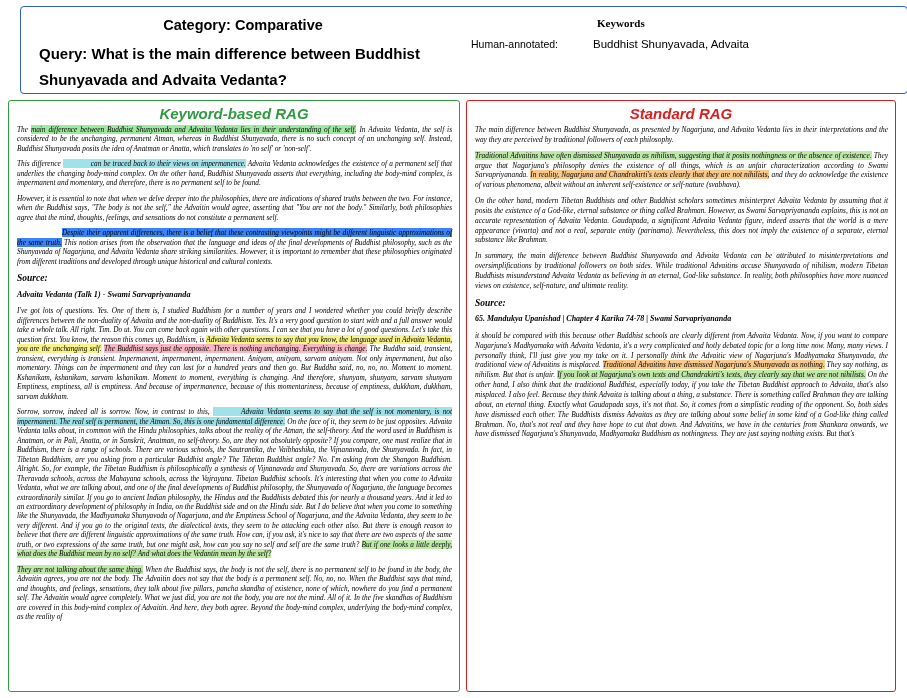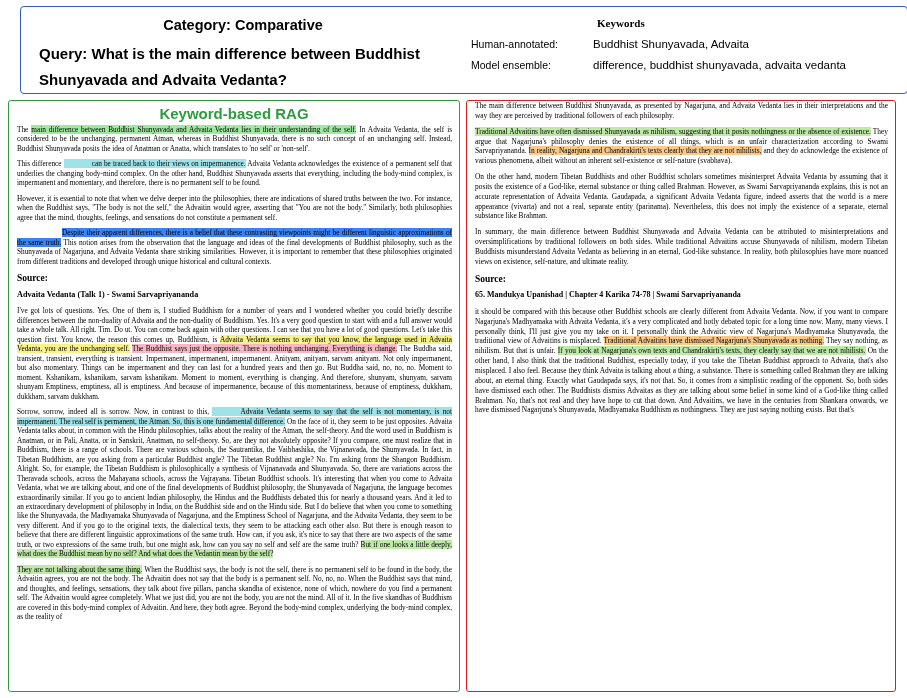--- a/index.html
+++ b/index.html
@@ -90,20 +90,21 @@
   }
 
   
   .panel {
     position: absolute;
     top: 100px;
     height: 592px;
     box-sizing: border-box;
     border-radius: 3px;
     overflow: hidden;
+    font-style: italic;
   }
   .panel-left {
     left: 8px;
     width: 452px;
     border: 1.5px solid #2e9b3f;
   }
   .panel-right {
     left: 466px;
     width: 430px;
     border: 1.5px solid #d81f1f;
@@ -167,24 +168,20 @@
       <div class="header-left">
         <div class="cat-line">Category: Comparative</div>
         <div class="query-line">Query: What is the main difference between Buddhist Shunyavada and Advaita Vedanta?</div>
       </div>
       <div class="header-right">
         <div class="kw-title">Keywords</div>
         <div class="kw-row">
           <div class="kw-label">Human-annotated:</div>
           <div class="kw-value">Buddhist Shunyavada, Advaita</div>
         </div>
-        <div class="kw-row">
-          <div class="kw-label">Model ensemble:</div>
-          <div class="kw-value">difference, buddhist shunyavada, advaita vedanta</div>
-        </div>
       </div>
     </div>
   </div>
 
   <div class="panel panel-left">
     <div class="panel-title green">Keyword-based RAG</div>
     <div class="panel-body">
 
       <p><span>The </span><span class="hl-green">main difference between Buddhist Shunyavada and Advaita Vedanta lies in their understanding of the self.</span><span> In Advaita Vedanta, the self is considered to be the unchanging, permanent Atman, whereas in Buddhist Shunyavada, there is no such concept of an unchanging self. Instead, Buddhist Shunyavada posits the idea of Anatman or Anatta, which translates to 'no self' or 'non-self'.</span></p>
 
@@ -200,20 +197,21 @@
       <p><span>I've got lots of questions. Yes. One of them is, I studied Buddhism for a number of years and I wondered whether you could briefly describe differences between the non-duality of Advaita and the non-duality of Buddhism. Yes. It's a very good question to start with and a full answer would take a whole talk. All right. Tim. Do ut. You can come back again with other questions. I can see that you have a lot of good questions. Let's take this question first. You know, the reason this comes up, Buddhism, is </span><span class="hl-yellow">Advaita Vedanta seems to say that you know, the language used in Advaita Vedanta, you are the unchanging self.</span><span> </span><span class="hl-pink">The Buddhist says just the opposite. There is nothing unchanging. Everything is change.</span><span> The Buddha said, transient, transient, everything is transient. Impermanent, impermanent, impermanent. Anityam, anityam, sarvam anityam. Not only impermanent, but also momentary. Things can be impermanent and they can last for a hundred years and then go. But Buddha said, no, no, no. Moment to moment. Kshanikam, kshanikam, sarvam kshanikam. Moment to moment, everything is changing. And therefore, shunyam, shunyam, sarvam shunyam Emptiness, emptiness, all is emptiness. And because of impermanence, because of this momentariness, because of emptiness, dukkham, dukkham, sarvam dukkham.</span></p>
 
       <p><span>Sorrow, sorrow, indeed all is sorrow. Now, in contrast to this, </span><span class="hl-cyan">Advaita Vedanta seems to say that the self is not momentary, is not impermanent. The real self is permanent, the Atman. So, this is one fundamental difference.</span><span> On the face of it, they seem to be just opposites. Advaita Vedanta talks about, in common with the Hindu philosophies, talks about the reality of the Atman, the self-theory. And the word used in Buddhism is Anatman, or in Pali, Anatta, or in Sanskrit, Anatman, no self-theory. So, are they not absolutely opposite? If you compare, one must realize that in Buddhism, there is a range of schools. There are various schools, the Sautrantika, the Vaibhashika, the Vijnanavada, the Shunyavada. In fact, in Tibetan Buddhism, are you asking from a particular Buddhist angle? The Tibetan Buddhist angle? No. I'm asking from the Shangon Buddhism. Alright. So, for example, the Tibetan Buddhism is philosophically a synthesis of Vijnanavada and Shunyavada. So, there are variations across the Theravada schools, across the Mahayana schools, across the Vajrayana. Tibetan Buddhist schools. It's interesting that when you come to Advaita Vedanta, what we are talking about, and one of the final developments of Buddhist philosophy, the Shunyavada of Nagarjuna, the language becomes extraordinarily similar. If you go to ancient Indian philosophy, the Hindus and the Buddhists debated this for nearly a thousand years. And it led to an extraordinary development of philosophy in India, on the Buddhist side and on the Hindu side. But I do believe that when you come to something like the Shunyavada, the Madhyamaka Shunyavada of Nagarjuna, and the Emptiness School of Nagarjuna, and the Advaita Vedanta, they seem to be very different. And if you go to the original texts, the dialectical texts, they seem to be attacking each other also. But there is enough reason to believe that there are different linguistic approximations of the same truth. How can, if you ask, it's nice to say that there are two aspects of the same truth, or two expressions of the same truth, but one might ask, how can you say no self and self are the same truth? </span><span class="hl-lgreen">But if one looks a little deeply, what does the Buddhist mean by no self? And what does the Vedantin mean by the self?</span></p>
 
       <p><span class="hl-lgreen">They are not talking about the same thing.</span><span> When the Buddhist says, the body is not the self, there is no permanent self to be found in the body, the Advaitin agrees, you are not the body. The Advaitin does not say that the body is a permanent self. No, no, no. When the Buddhist says that mind, and thoughts, and feelings, sensations, they talk about five pillars, pancha skandha of existence, none of which, nowhere do you find a permanent self. The Advaitin would agree completely. What we just did, you are not the body, you are not the mind. All of it. In the five skandhas of Buddhism are covered in this body-mind complex of Advaitin. And here, they both agree. Beyond the body-mind complex, underlying the body-mind complex, as the reality of</span></p>
 
     </div>
   </div>
 
   <div class="panel panel-right">
+    <div class="panel-title red">Standard RAG</div>
     <div class="panel-body">
 
       <p>The main difference between Buddhist Shunyavada, as presented by Nagarjuna, and Advaita Vedanta lies in their interpretations and the way they are perceived by traditional followers of each philosophy.</p>
 
       <p><span class="hl-lgreen">Traditional Advaitins have often dismissed Shunyavada as nihilism, suggesting that it posits nothingness or the absence of existence.</span><span> They argue that Nagarjuna's philosophy denies the existence of all things, which is an unfair characterization according to Swami Sarvapriyananda. </span><span class="hl-orange">In reality, Nagarjuna and Chandrakirti's texts clearly that they are not nihilists,</span><span> and they do acknowledge the existence of various phenomena, albeit without an inherent self-existence or self-nature (svabhava).</span></p>
 
       <p>On the other hand, modern Tibetan Buddhists and other Buddhist scholars sometimes misinterpret Advaita Vedanta by assuming that it posits the existence of a God-like, eternal substance or thing called Brahman. However, as Swami Sarvapriyananda explains, this is not an accurate representation of Advaita Vedanta. Gaudapada, a significant Advaita Vedanta figure, indeed asserts that the world is a mere appearance (vivarta) and not a real, separate entity (parinama). Nevertheless, this does not imply the existence of a separate, eternal substance like Brahman.</p>
 
       <p>In summary, the main difference between Buddhist Shunyavada and Advaita Vedanta can be attributed to misinterpretations and oversimplifications by traditional followers on both sides. While traditional Advaitins accuse Shunyavada of nihilism, modern Tibetan Buddhists misunderstand Advaita Vedanta as believing in an eternal, God-like substance. In reality, both philosophies have more nuanced views on existence, self-nature, and ultimate reality.</p>
 

